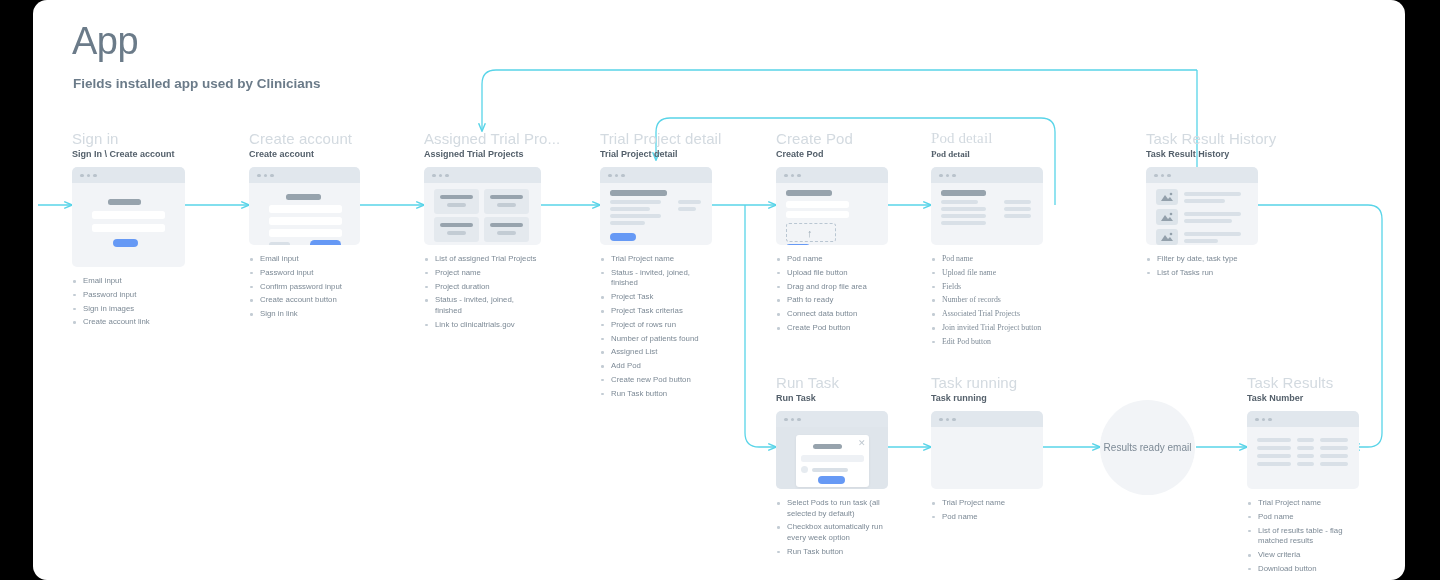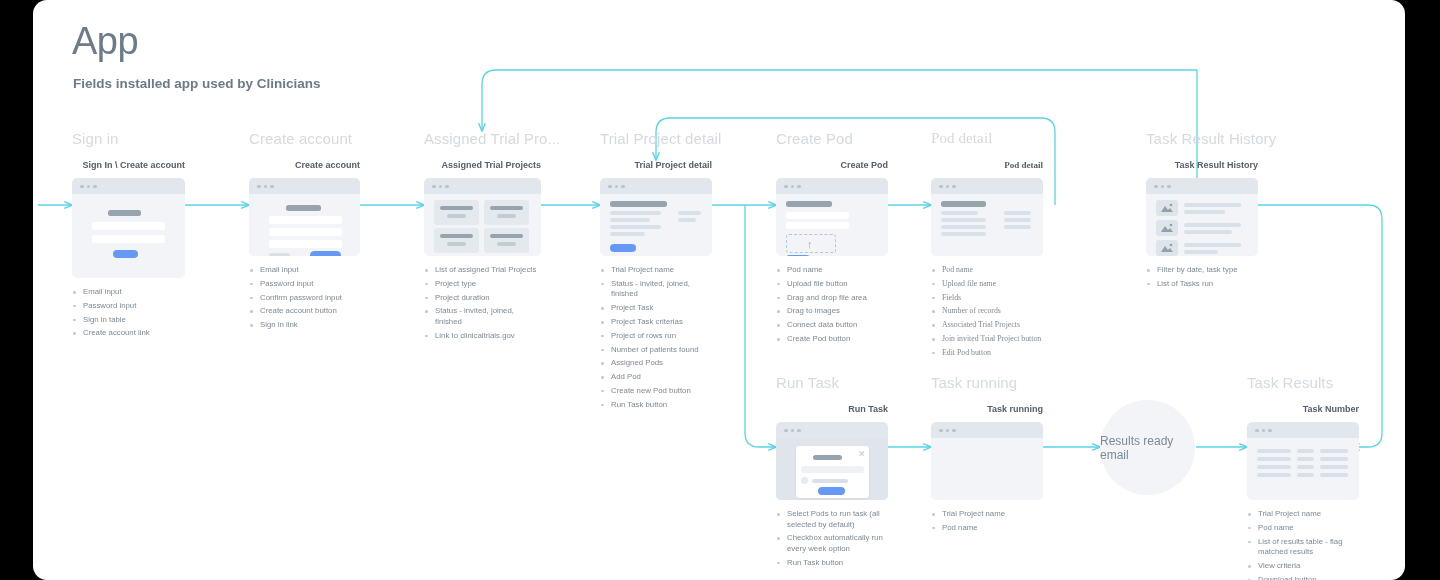--- a/index.html
+++ b/index.html
@@ -5,21 +5,21 @@
   html,body{margin:0;padding:0;background:#000;}
   body{width:1440px;height:580px;overflow:hidden;font-family:"Liberation Sans",sans-serif;}
   #canvas{position:absolute;left:33px;top:0;width:1372px;height:580px;background:#ffffff;border-radius:14px;overflow:hidden;}
   #stage{position:absolute;left:0;top:0;width:1440px;height:580px;}
 
   .page-title{position:absolute;left:72px;top:20px;font-size:38px;color:#6b7b89;letter-spacing:-0.5px;font-weight:400;}
   .page-sub{position:absolute;left:73px;top:76px;font-size:13.5px;color:#6b7b89;font-weight:700;}
 
   .node{position:absolute;}
   .node-title{font-size:15px;color:#d3dae0;font-weight:400;white-space:nowrap;letter-spacing:.1px;}
-  .node-sub{font-size:9px;color:#54606b;font-weight:700;text-align:right;margin-top:13px;white-space:nowrap;}
+  .node-sub{font-size:9px;color:#54606b;font-weight:700;text-align:left;margin-top:2px;white-space:nowrap;}
 
   .mock{margin-top:8px;background:#f2f4f7;border-radius:5px;position:relative;overflow:hidden;}
   .mock-bar{height:16px;background:#e1e7ed;border-radius:5px 5px 0 0;position:relative;}
   .dot{position:absolute;top:6.5px;width:3.5px;height:3.5px;border-radius:50%;background:#b9c3cc;}
   .d1{left:8px;} .d2{left:14.5px;} .d3{left:21px;}
   .mbody{position:absolute;left:0;right:0;top:16px;bottom:0;}
 
   .bar{position:absolute;border-radius:2.5px;background:#d9e0e7;}
   .bar.dark{background:#97a3ad;}
   .bar.mid{background:#c3ccd4;}
@@ -34,21 +34,21 @@
   .pct{position:absolute;font-size:26px;font-weight:700;color:#8b97a2;letter-spacing:-.5px;}
   .prog{position:absolute;border-radius:3px;background:#dde3e9;}
   .prog-fill{position:absolute;border-radius:3px;background:#9aa6b1;}
   .checkcircle{position:absolute;border-radius:50%;background:#e6ebf0;}
 
   .bullets{margin-top:9px;padding:0;list-style:none;}
   .bullets li{position:relative;padding-left:11px;font-size:7.8px;line-height:10.6px;color:#7d8a96;margin-bottom:3.2px;}
   .bullets li:before{content:"";position:absolute;left:1px;top:4px;width:2.6px;height:2.6px;border-radius:50%;background:#c3ccd4;}
 
   .circle-node{position:absolute;border-radius:50%;background:#f2f4f7;display:flex;align-items:center;justify-content:center;}
-  .circle-node span{font-size:12px;color:#7d8a96;text-align:left;}
+  .circle-node span{font-size:10px;color:#7d8a96;text-align:right;}
 
   svg.links{position:absolute;left:0;top:0;width:1440px;height:580px;overflow:visible;pointer-events:none;}
 </style>
 </head>
 <body>
 
 <div id="canvas"></div>
 
 <div id="stage">
 
@@ -91,21 +91,21 @@
       <div class="mbody">
         <div class="bar dark" style="left:36px;top:16px;width:33px;height:6px;"></div>
         <div class="inp" style="left:20px;top:28px;width:73px;height:8px;"></div>
         <div class="inp" style="left:20px;top:41px;width:73px;height:8px;"></div>
         <div class="btn" style="left:41px;top:56px;width:25px;height:8px;"></div>
       </div>
     </div>
     <ul class="bullets">
       <li>Email input</li>
       <li>Password input</li>
-      <li>Sign in table</li>
+      <li>Sign in images</li>
       <li>Create account link</li>
     </ul>
   </div>
 
   <div class="node" style="left:249px;top:130px;width:111px;">
     <div class="node-title">Create account</div>
     <div class="node-sub">Create account</div>
     <div class="mock" style="height:78px;">
       <div class="mock-bar">
         <i class="dot d1"></i>
@@ -153,21 +153,21 @@
           <div class="bar mid" style="left:13px;top:14px;width:19px;height:4px;"></div>
         </div>
         <div class="subcard" style="left:60px;top:34px;width:45px;height:25px;">
           <div class="bar dark" style="left:6px;top:6px;width:33px;height:4px;"></div>
           <div class="bar mid" style="left:13px;top:14px;width:19px;height:4px;"></div>
         </div>
       </div>
     </div>
     <ul class="bullets">
       <li>List of assigned Trial Projects</li>
-      <li>Project type</li>
+      <li>Project name</li>
       <li>Project duration</li>
       <li>Status - invited, joined, finished</li>
       <li>Link to clinicaltrials.gov</li>
     </ul>
   </div>
 
   <div class="node" style="left:600px;top:130px;width:112px;">
     <div class="node-title">Trial Project detail</div>
     <div class="node-sub">Trial Project detail</div>
     <div class="mock" style="height:78px;">
@@ -187,21 +187,21 @@
         <div class="btn" style="left:10px;top:50px;width:26px;height:8px;"></div>
       </div>
     </div>
     <ul class="bullets">
       <li>Trial Project name</li>
       <li>Status - invited, joined, finished</li>
       <li>Project Task</li>
       <li>Project Task criterias</li>
       <li>Project of rows run</li>
       <li>Number of patients found</li>
-      <li>Assigned Pods</li>
+      <li>Assigned List</li>
       <li>Add Pod</li>
       <li>Create new Pod button</li>
       <li>Run Task button</li>
     </ul>
   </div>
 
   <div class="node" style="left:776px;top:130px;width:112px;">
     <div class="node-title">Create Pod</div>
     <div class="node-sub">Create Pod</div>
     <div class="mock" style="height:78px;">
@@ -217,21 +217,21 @@
         <div class="dashbox" style="left:10px;top:40px;width:48px;height:17px;">
           <span class="arrow-up" style="left:20px;top:4px;">↑</span>
         </div>
         <div class="btn" style="left:10px;top:61px;width:24px;height:7px;"></div>
       </div>
     </div>
     <ul class="bullets">
       <li>Pod name</li>
       <li>Upload file button</li>
       <li>Drag and drop file area</li>
-      <li>Drag to images</li>
+      <li>Path to ready</li>
       <li>Connect data button</li>
       <li>Create Pod button</li>
     </ul>
   </div>
 
   <div class="node" style="left:931px;top:130px;width:112px;font-family:Liberation Serif, serif;">
     <div class="node-title">Pod detail</div>
     <div class="node-sub">Pod detail</div>
     <div class="mock" style="height:78px;">
       <div class="mock-bar">

